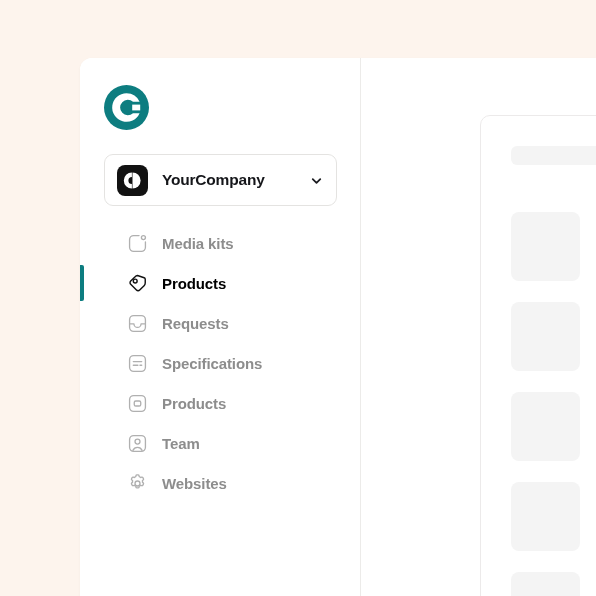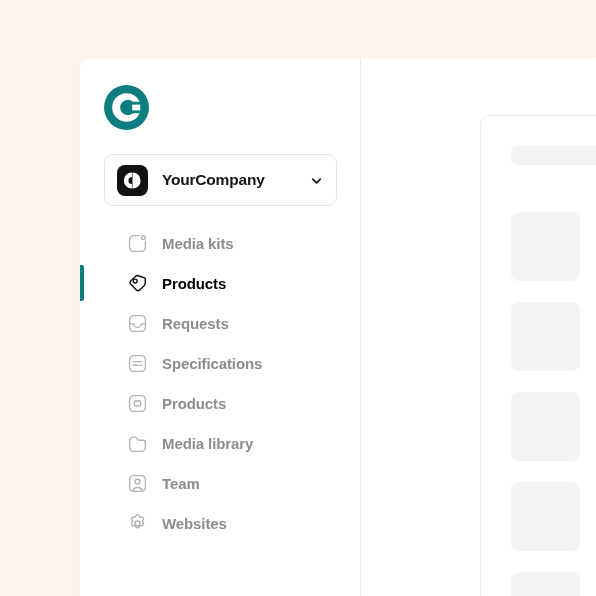--- a/index.html
+++ b/index.html
@@ -269,28 +269,20 @@
         <div class="nav-item">
           <span class="nav-icon">
             <svg width="21" height="21" viewBox="0 0 22 22" fill="none" stroke="currentColor" stroke-width="1.4" aria-hidden="true">
               <rect x="2.7" y="2.7" width="16.6" height="16.6" rx="4.3"></rect>
               <rect x="7.6" y="8.4" width="6.8" height="5.2" rx="1.6"></rect>
             </svg>
           </span>
           <span class="nav-label">Products</span>
         </div>
 
-        <div class="nav-item">
-          <span class="nav-icon">
-            <svg width="21" height="21" viewBox="0 0 22 22" fill="none" stroke="currentColor" stroke-width="1.4" aria-hidden="true">
-              <path d="M2.8 7.0 v8.2 a4.1 4.1 0 0 0 4.1 4.1 h8.2 a4.1 4.1 0 0 0 4.1 -4.1 V9.6 a2 2 0 0 0 -2 -2 h-4.3 a2 2 0 0 1 -1.5 -0.7 l-1.6 -1.8 a2 2 0 0 0 -1.5 -0.7 H6.9 A4.1 4.1 0 0 0 2.8 8.5 Z" stroke-linejoin="round"></path>
-            </svg>
-          </span>
-          <span class="nav-label">Media library</span>
-        </div>
 
         <div class="nav-item">
           <span class="nav-icon">
             <svg width="21" height="21" viewBox="0 0 22 22" fill="none" stroke="currentColor" stroke-width="1.4" aria-hidden="true">
               <rect x="2.7" y="2.7" width="16.6" height="16.6" rx="4.3"></rect>
               <circle cx="11" cy="9.0" r="2.6"></circle>
               <path d="M6.2 18.2 a5.2 5.2 0 0 1 9.6 0" stroke-linecap="round"></path>
             </svg>
           </span>
           <span class="nav-label">Team</span>

